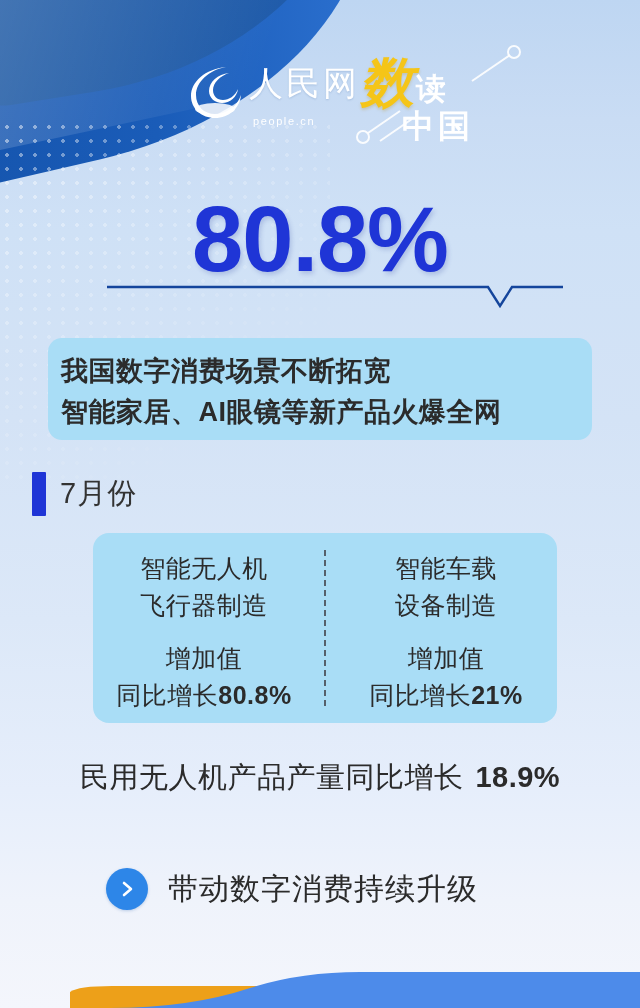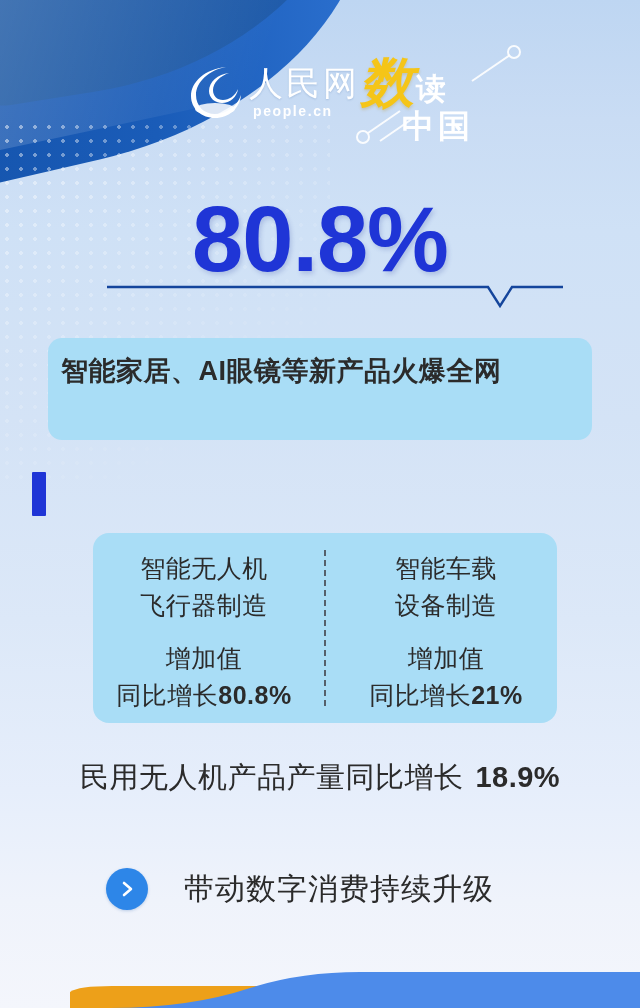--- a/index.html
+++ b/index.html
@@ -60,22 +60,22 @@
   .logo-row { position:absolute; left:185px; top:55px; width:340px; height:95px; }
   .globe { position:absolute; left:0; top:8px; width:58px; height:58px; }
   .cn-logo {
     position:absolute; left:64px; top:6px;
     font-family:"DejaVu Serif","Liberation Serif", serif;
     font-size:34px; color:#fff; letter-spacing:3px;
     font-weight:400;
     text-shadow:0 1px 2px rgba(30,70,140,.18);
   }
   .cn-sub {
-    position:absolute; left:68px; top:48px;
-    font-size:14px; color:#fff; letter-spacing:1.6px; font-weight:700;
+    position:absolute; left:68px; top:60px;
+    font-size:11px; color:#fff; letter-spacing:1.6px; font-weight:400;
   }
   .brand { position:absolute; left:175px; top:-22px; width:170px; height:120px; }
   .brand .shu {
     position:absolute; left:0px; top:14px;
     font-family:"DejaVu Serif","Liberation Serif", serif;
     font-size:54px; font-weight:700; font-style:italic;
     color:#f5c518;
     text-shadow:0 2px 3px rgba(180,130,0,.25);
   }
   .brand .du {
@@ -150,21 +150,21 @@
   .prodline b { font-weight:700;margin-left:12px; }
 
   
   .callout { position:absolute; left:106px; top:868px; display:flex; align-items:center; }
   .callout .circ {
     width:42px; height:42px; border-radius:50%;
     background:#2d86e8; display:flex; align-items:center; justify-content:center;
     box-shadow:0 1px 3px rgba(30,90,170,.25);
   }
   .callout .circ svg { display:block; }
-  .callout .txt { margin-left:36px; font-size:30px; color:#2b2b2b; letter-spacing:1px; }
+  .callout .txt { margin-left:20px; font-size:30px; color:#2b2b2b; letter-spacing:1px; }
 
   
   .foot { position:absolute; left:0; bottom:0; width:640px; height:80px; }
 </style>
 </head>
 <body>
 
 <div class="poster">
 
   <div class="hdr-blue"></div>
@@ -203,25 +203,27 @@
 
   <div class="bignum">80.8%</div>
 
   <div class="rule">
     <svg width="460" height="26" viewBox="0 0 460 26">
       <path d="M2 3 L383 3 L395 22 L407 3 L458 3" fill="none" stroke="#14459c" stroke-width="2.4" stroke-linejoin="miter"></path>
     </svg>
   </div>
 
   <div class="headline">
+    <div>我国数字消费场景不断拓宽</div>
     <div>智能家居、AI眼镜等新产品火爆全网</div>
   </div>
 
   <div class="month">
     <span class="bar"></span>
+    <span class="txt">7月份</span>
   </div>
 
   <div class="card">
     <div class="col">
       <div class="t">智能无人机</div>
       <div class="t">飞行器制造</div>
       <div class="gap"></div>
       <div class="v">增加值</div>
       <div class="v"><span>同比增长</span><b>80.8%</b></div>
     </div>

